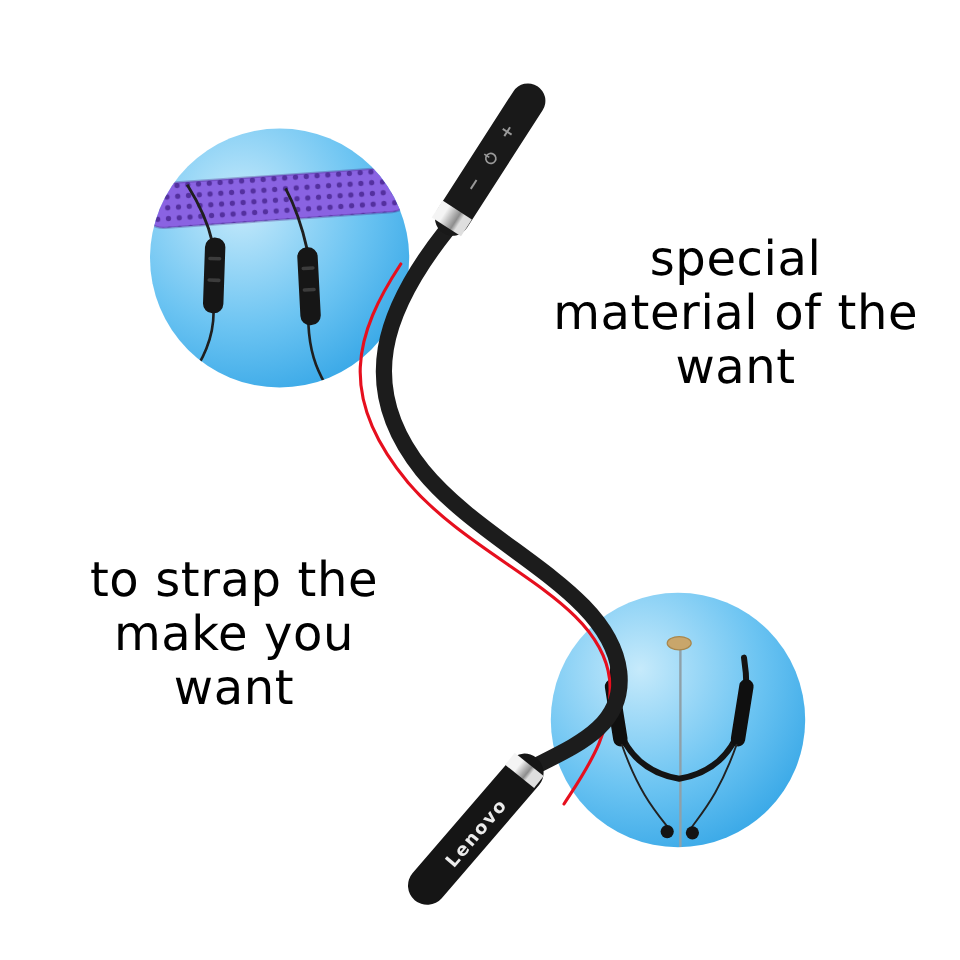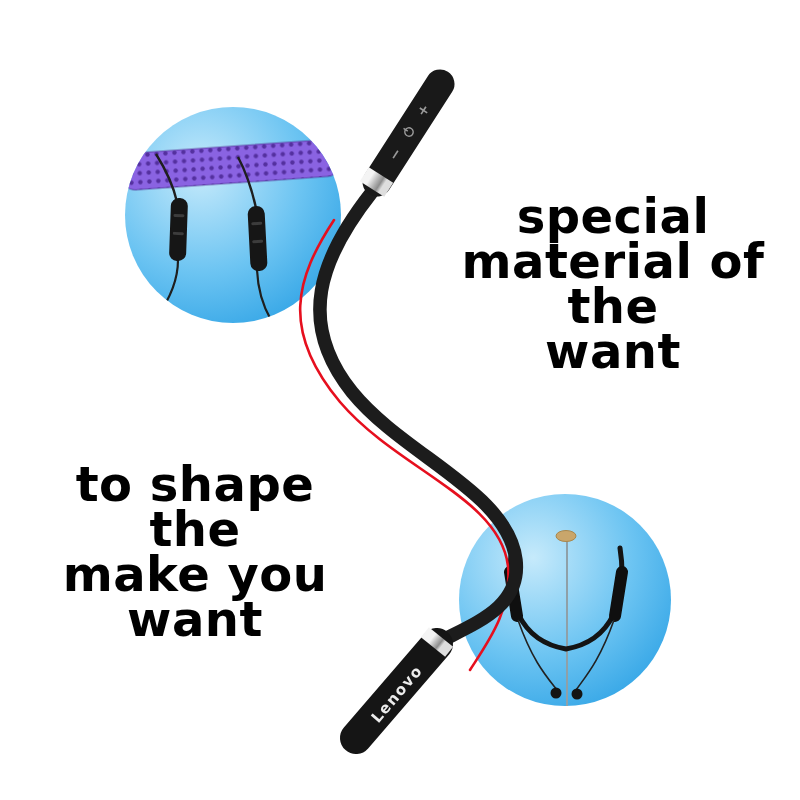--- a/index.html
+++ b/index.html
@@ -2,22 +2,22 @@
 <html><head>
 <meta charset="utf-8">
 <style>
   html,body{margin:0;padding:0;background:#ffffff;}
   .canvas{
     position:relative;width:800px;height:800px;background:#ffffff;overflow:hidden;
     font-family:"DejaVu Sans","Liberation Sans",sans-serif;
   }
   .scene{position:absolute;left:0;top:0;width:800px;height:800px;}
   .caption{
-    position:absolute;color:#000;font-weight:700;text-align:center;
-    font-size:48px;line-height:45px;letter-spacing:0.5px;
+    position:absolute;color:#000;font-weight:400;text-align:center;
+    font-size:40px;line-height:45px;letter-spacing:0.5px;
   }
   .caption-right{left:432px;top:194px;width:362px;}
   .caption-left{left:32px;top:462px;width:326px;}
   .brand-text{fill:#ececec;font-size:15px;font-weight:700;letter-spacing:1.5px;
     font-family:"DejaVu Sans","Liberation Sans",sans-serif;}
   .module-glyph{fill:#9a9a9a;font-size:14px;font-weight:700;
     font-family:"DejaVu Sans","Liberation Sans",sans-serif;}
 </style>
 </head>
 <body>
@@ -116,18 +116,18 @@
     </g>
   </svg>
 
   <div class="caption caption-right">
     <div>special</div>
     <div>material of the</div>
     <div>want</div>
   </div>
 
   <div class="caption caption-left">
-    <div>to shape the</div>
+    <div>to strap the</div>
     <div>make you</div>
     <div>want</div>
   </div>
 
 </div>
 
 </body></html>

